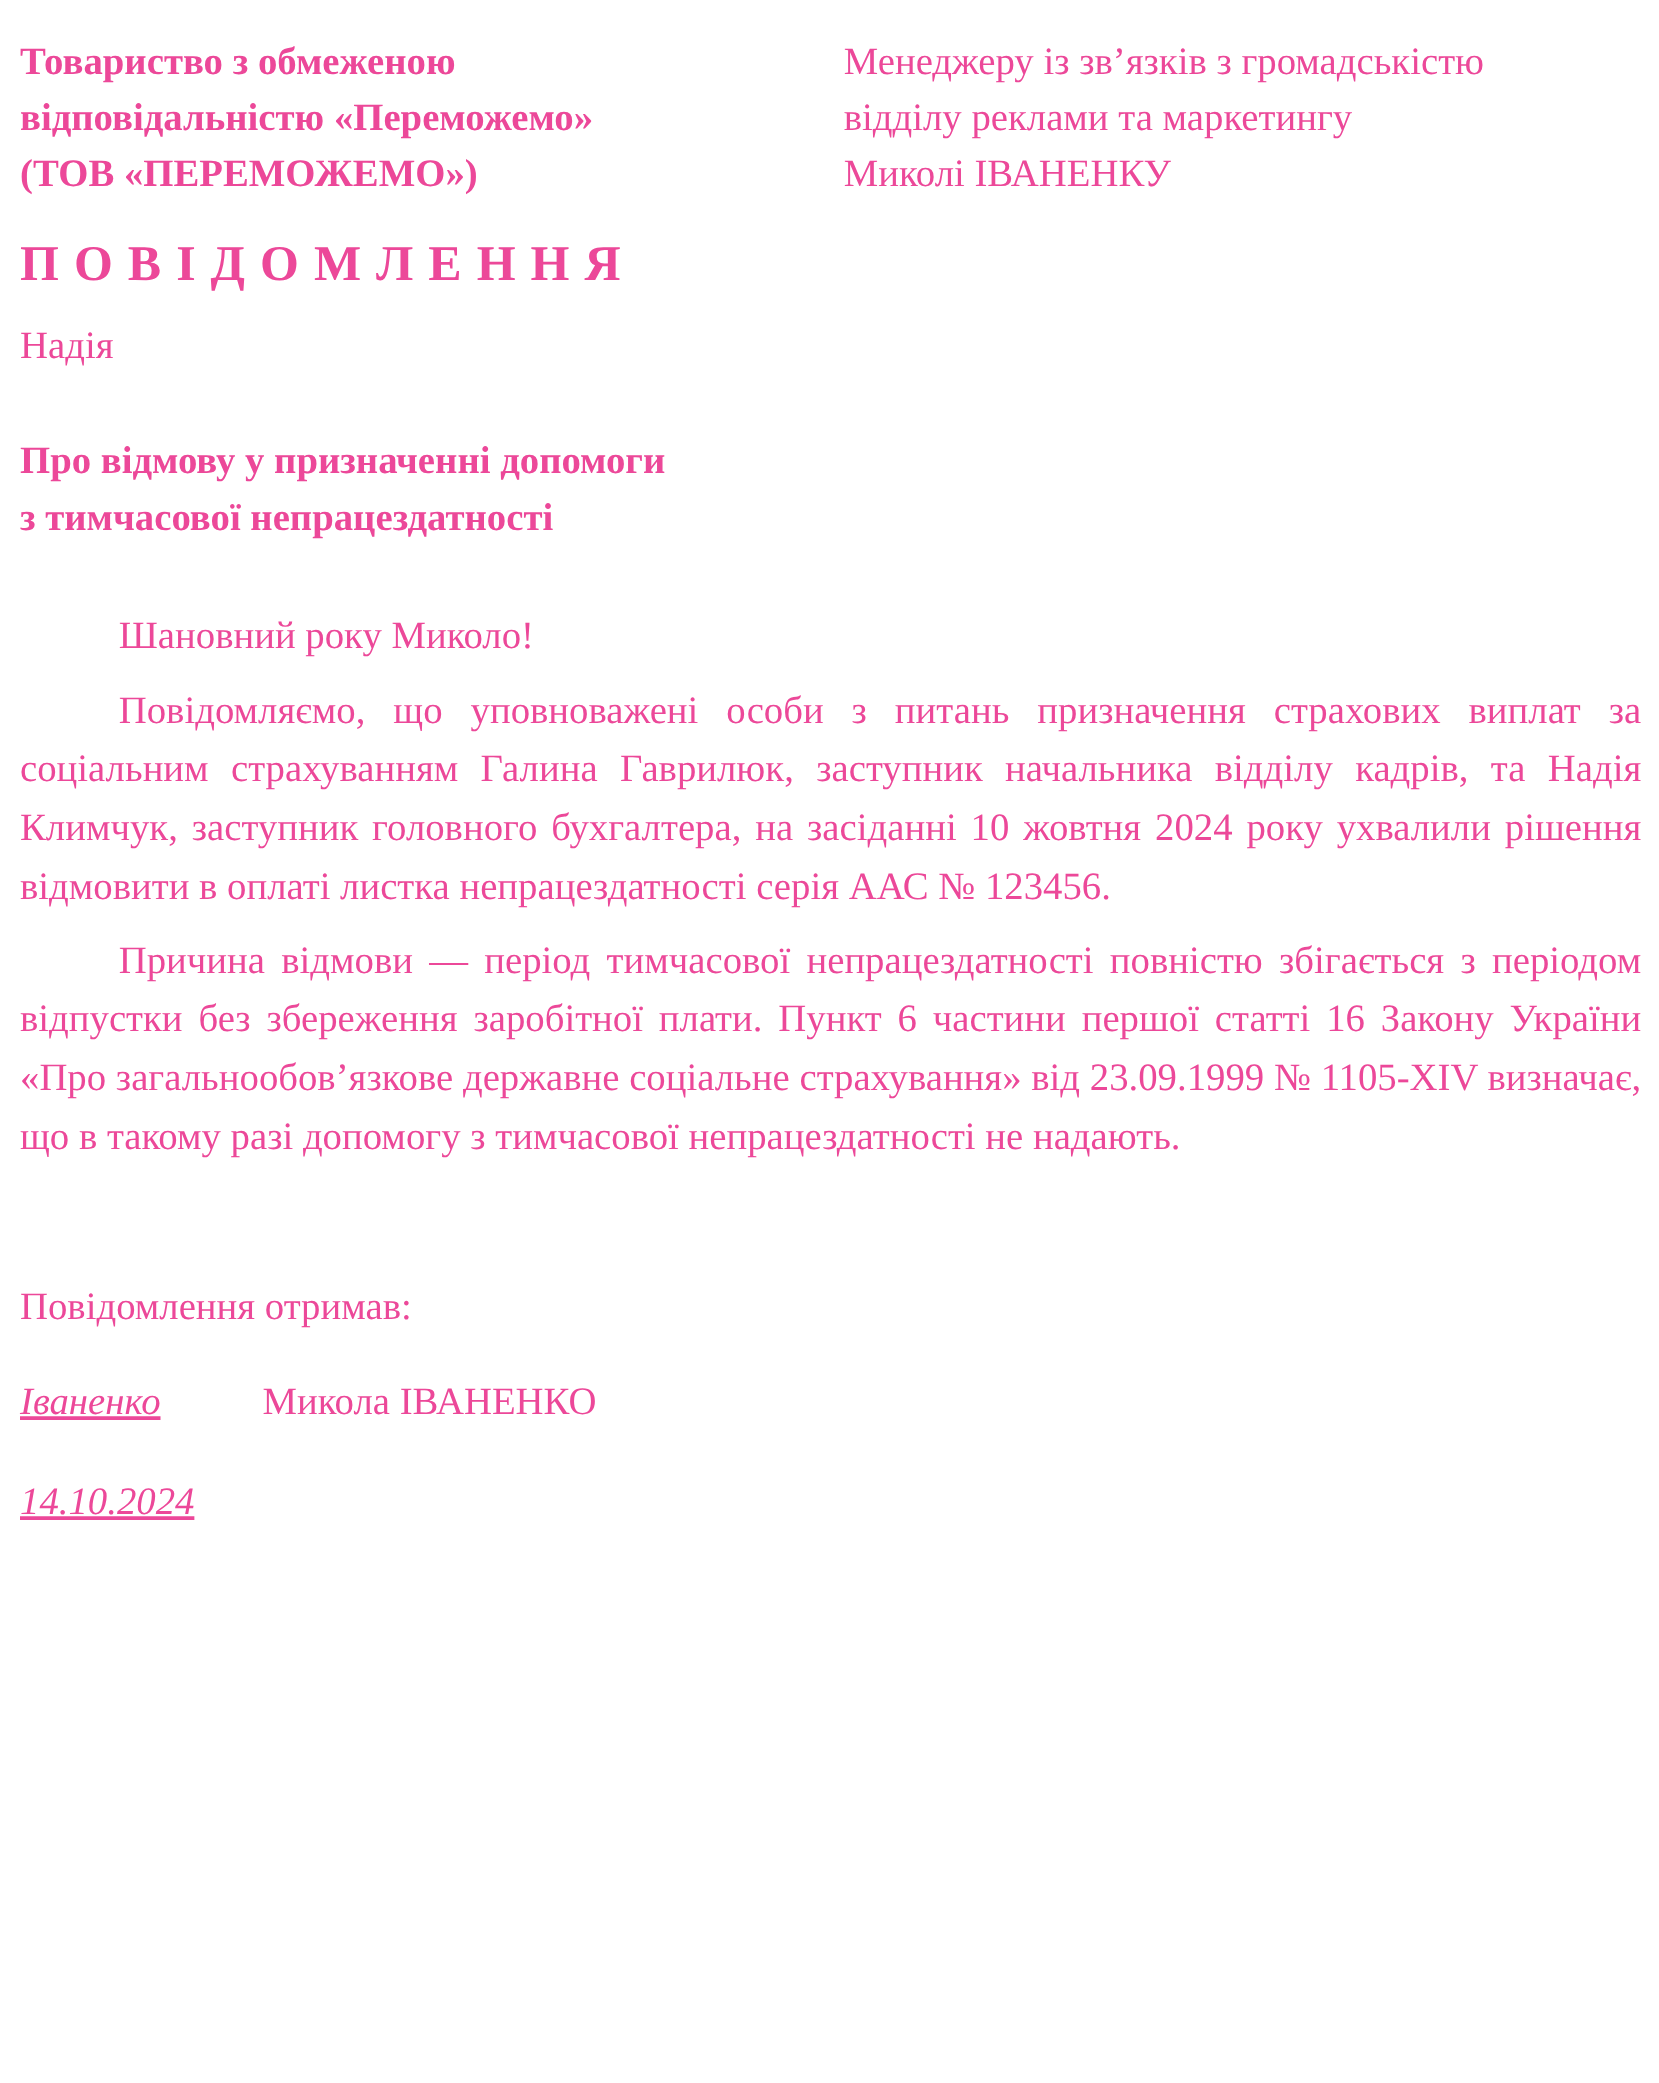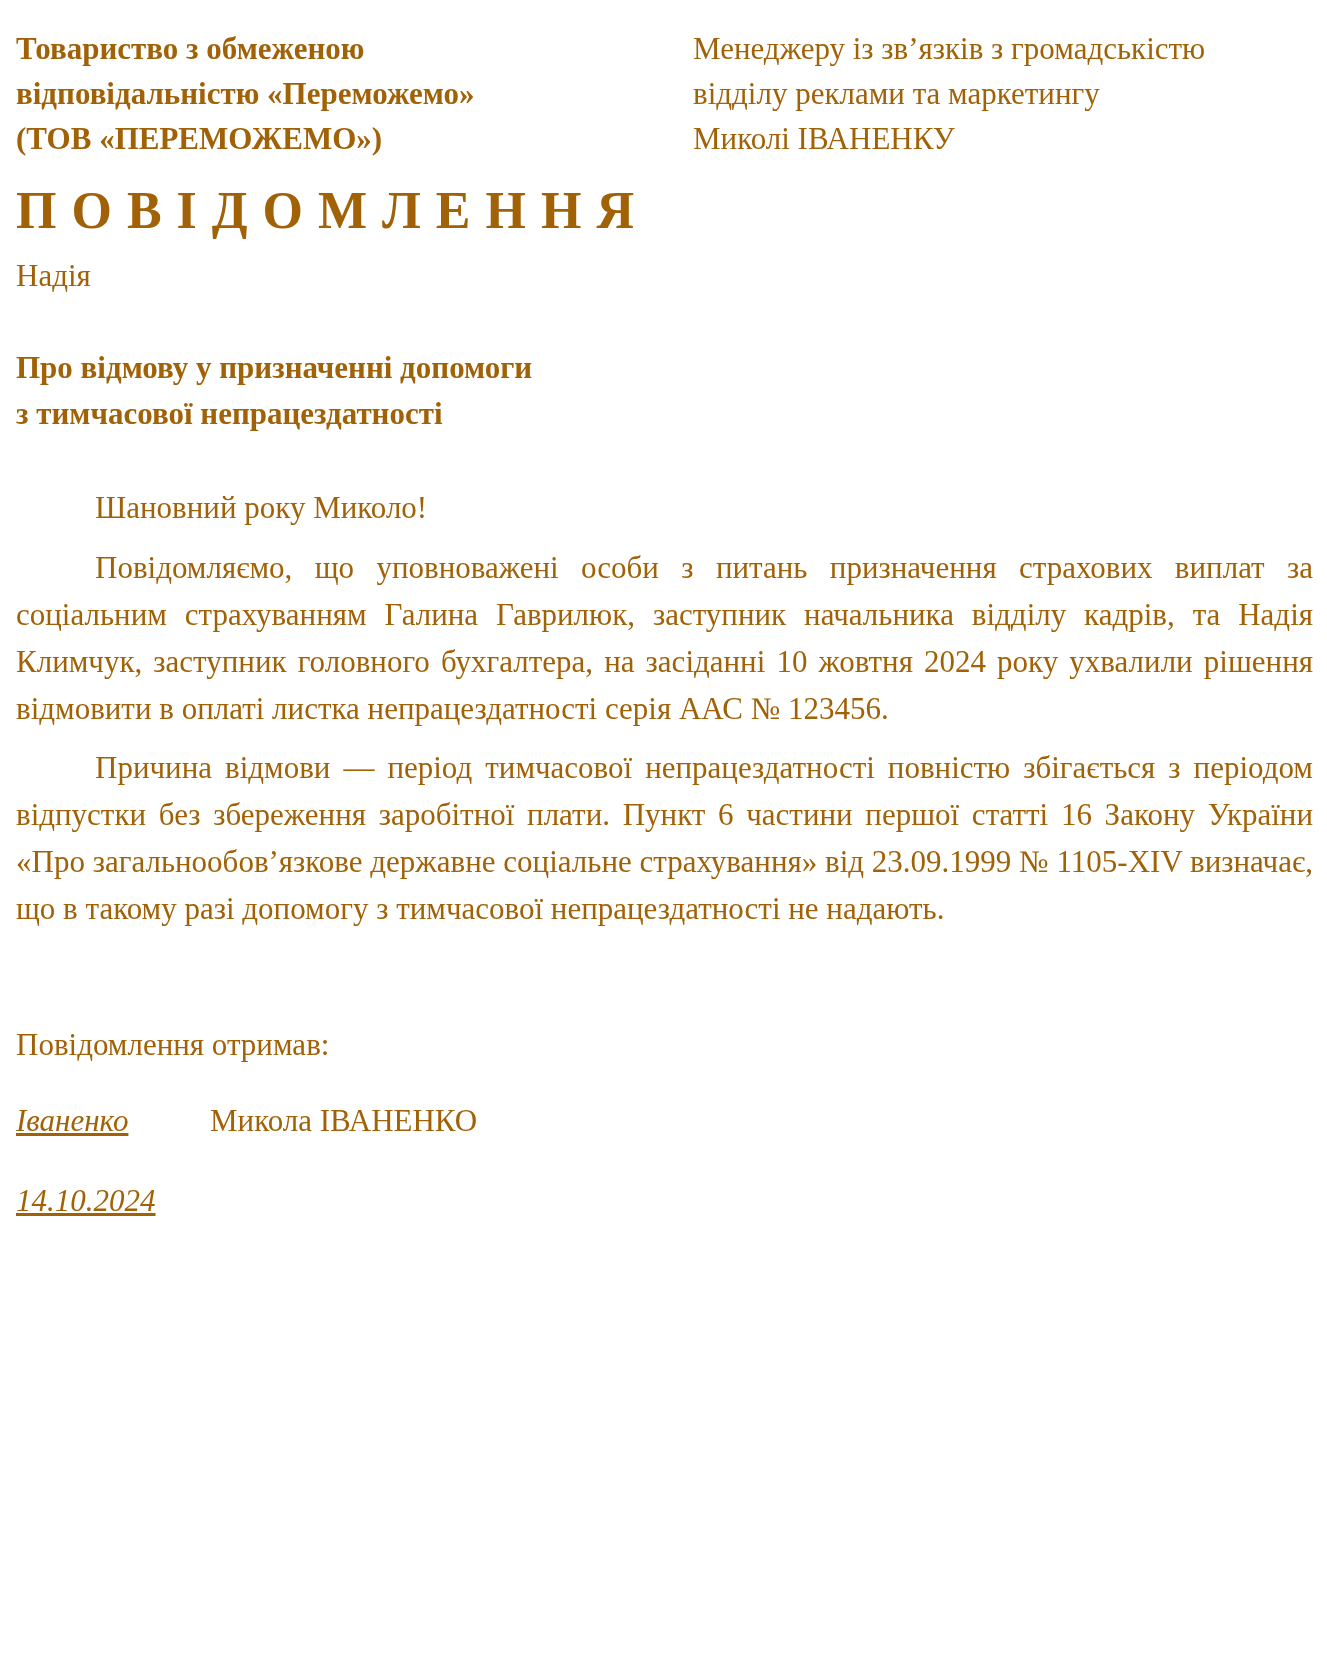--- a/index.html
+++ b/index.html
@@ -3,41 +3,40 @@
 <meta charset="utf-8">
 <style>
   html,body{margin:0;padding:0;background:#ffffff;}
   .page{
     position:relative;
     width:1327px;
     height:1666px;
     box-sizing:border-box;
     padding:26px 14px 0 16px;
     background:#ffffff;
-    color:#a16207;
+    color:#ec4899;
     font-family:"Liberation Serif","DejaVu Serif",serif;
     font-size:31px;
     overflow:hidden;
   }
   .letterhead{display:flex;align-items:flex-start;}
   .company{
     width:659px;
     font-weight:bold;
     line-height:45px;
     white-space:pre-line;
   }
   .recipient{
     flex:1;
     line-height:45px;
     white-space:pre-line;
-    margin-left:18px;
   }
   .doc-title{
     margin-top:26px;
-    font-size:52px;
+    font-size:40px;
     font-weight:bold;
     line-height:48px;
     letter-spacing:1px;
   }
   .date-line{margin-top:32px;line-height:47px;}
   .u-italic{font-style:italic;text-decoration:underline;}
   .numero{margin:0 12px 0 10px;}
   .city{margin-top:17px;line-height:47px;}
   .subject{
     margin-top:46px;

